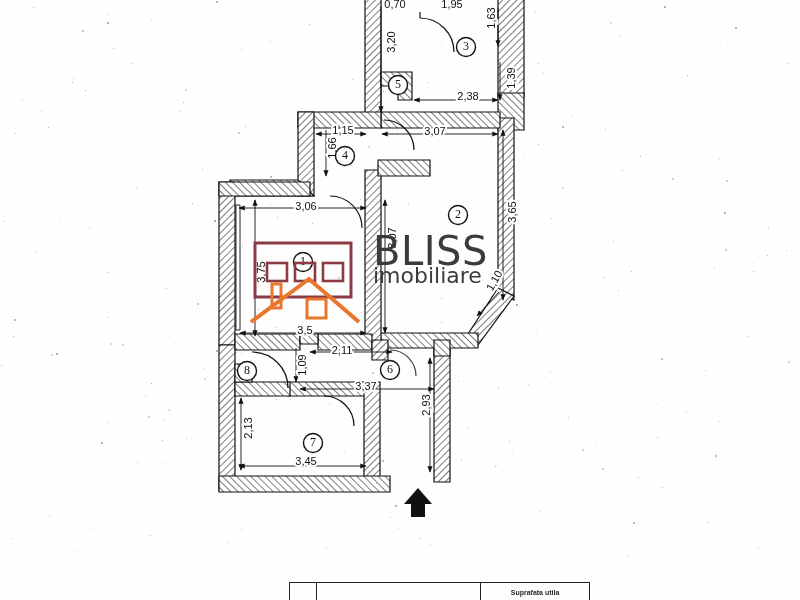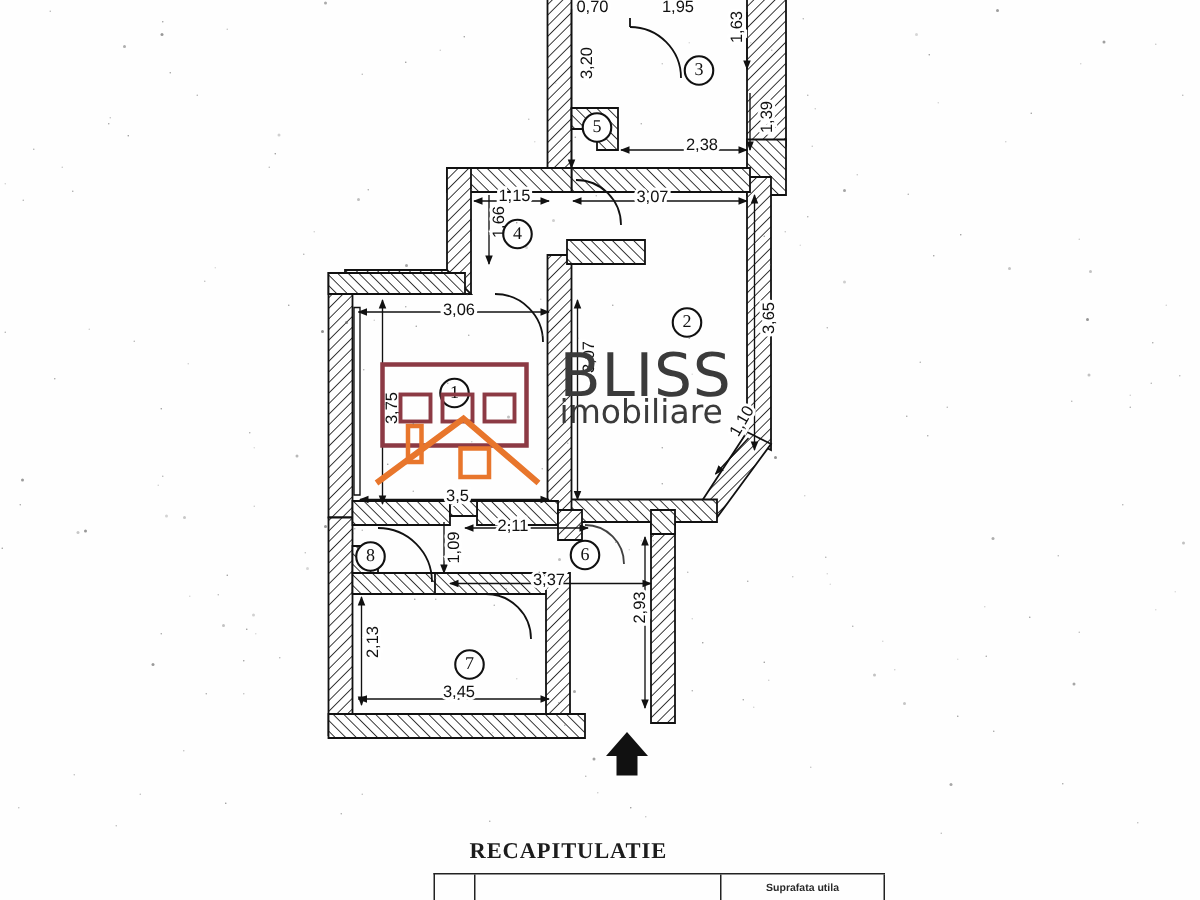--- a/index.html
+++ b/index.html
@@ -279,21 +279,20 @@
 
       <rect x="60" y="62" width="19" height="19" fill="none" stroke="#e8762c" stroke-width="3"></rect>
     </svg>
     <div id="wm-text">
       <div id="wm-bliss">BLISS</div>
       <div id="wm-imob">imobiliare</div>
     </div>
   </div>
 
   <div id="recap">
-    <div id="recap-title">RECAPITULATIE</div>
     <div id="recap-table">
       <div class="cell c-nr"></div>
       <div class="cell c-den"></div>
       <div class="cell c-sup">Suprafata utila</div>
     </div>
   </div>
 
   <div id="speckles">
       <div class="speck" style="width: 1px; height: 1px; left: 638px; top: 477px; opacity: 0.7;"></div>
       <div class="speck" style="width: 1px; height: 1px; left: 145px; top: 396px; opacity: 0.49;"></div>

